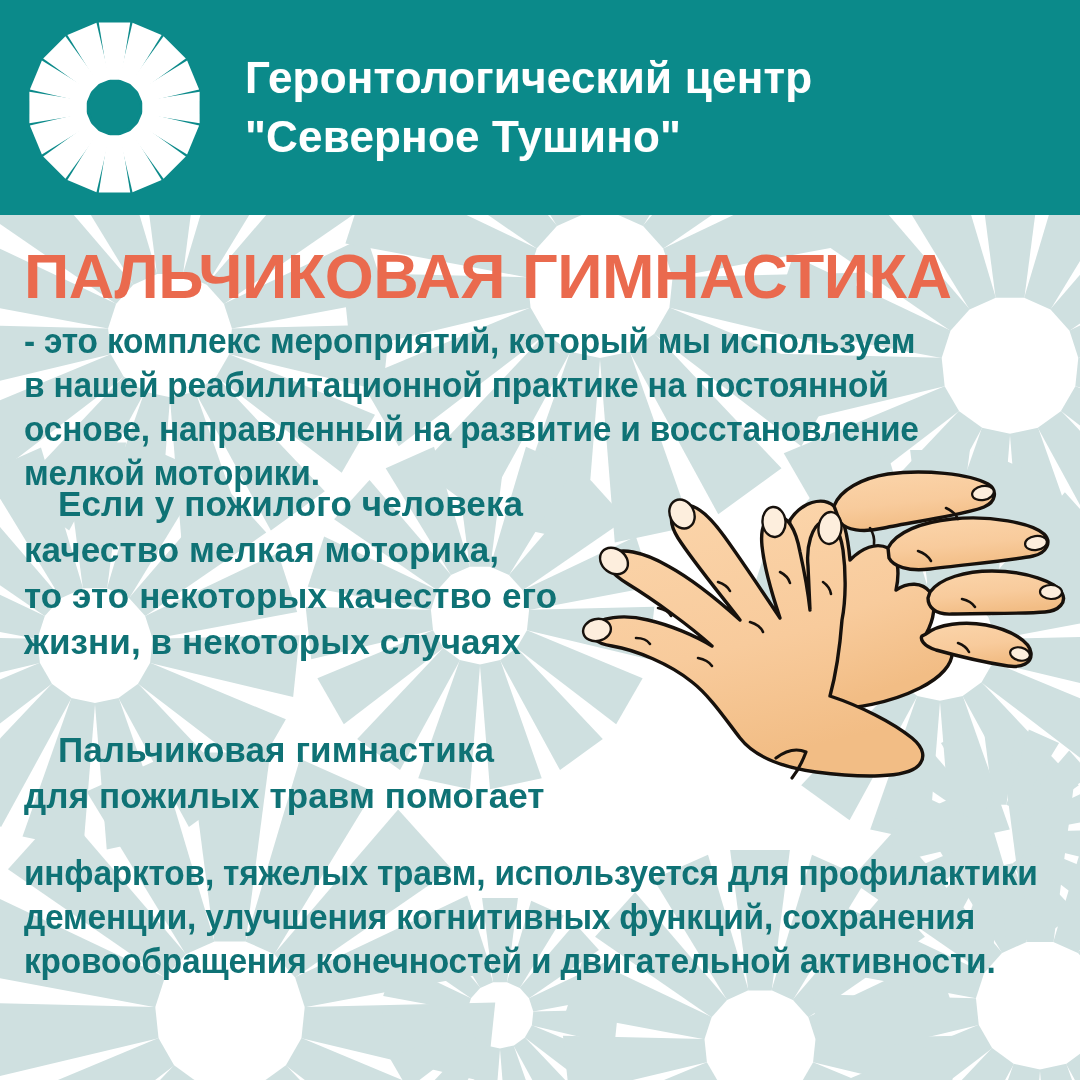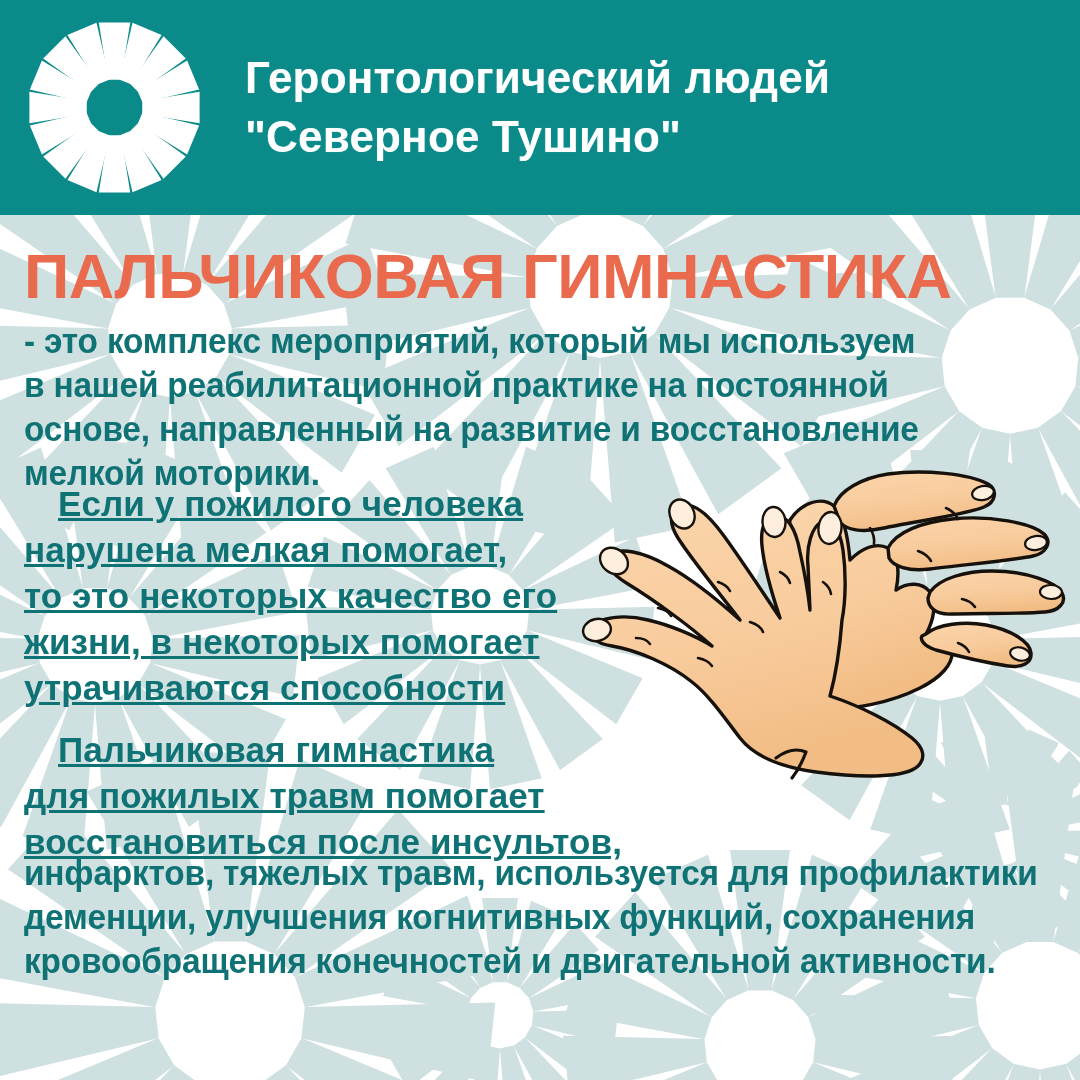--- a/index.html
+++ b/index.html
@@ -81,21 +81,20 @@
     line-height:44px;
     letter-spacing:-0.2px;
     transform:scaleX(.955);
     transform-origin:left top;
   }
   
   .wide{
     font-size:35px;
     line-height:46px;
     letter-spacing:0.1px;
-    text-decoration:underline;
   }
   .p1{left:24px;top:104px;width:1030px;}
   .p2{left:24px;top:266px;width:560px;}
   .p3{left:24px;top:512px;width:560px;}
   .p4{left:24px;top:636px;width:1040px;}
 
   .para .ln{display:block;white-space:nowrap;}
   .indent{padding-left:34px;}
 
   
@@ -705,47 +704,45 @@
           <g transform="rotate(315)">
               <polygon points="-7,-30 7,-30 17,-92 -17,-92"></polygon>
             </g>
           <g transform="rotate(337.5)">
               <polygon points="-7,-30 7,-30 17,-92 -17,-92"></polygon>
             </g>
         </g>
         <circle cx="0" cy="0" r="27" fill="#0b8a8a"></circle>
       </svg>
     </div>
-    <div class="org-title">Геронтологический людей
+    <div class="org-title">Геронтологический центр
 "Северное Тушино"</div>
   </div>
 
   <div class="content">
 
     <div class="headline">ПАЛЬЧИКОВАЯ ГИМНАСТИКА</div>
 
     <div class="para cond p1">
       <span class="ln">- это комплекс мероприятий, который мы используем</span>
       <span class="ln">в нашей реабилитационной практике на постоянной</span>
       <span class="ln">основе, направленный на развитие и восстановление</span>
       <span class="ln">мелкой моторики.</span>
     </div>
 
     <div class="para wide p2">
       <span class="ln indent">Если у пожилого человека</span>
-      <span class="ln">нарушена мелкая помогает,</span>
+      <span class="ln">качество мелкая моторика,</span>
       <span class="ln">то это некоторых качество его</span>
-      <span class="ln">жизни, в некоторых помогает</span>
-      <span class="ln">утрачиваются способности</span>
+      <span class="ln">жизни, в некоторых случаях</span>
     </div>
 
     <div class="para wide p3">
       <span class="ln indent">Пальчиковая гимнастика</span>
       <span class="ln">для пожилых травм помогает</span>
-      <span class="ln">восстановиться после инсультов,</span>
     </div>
 
     <div class="para cond p4">
       <span class="ln">инфарктов, тяжелых травм, используется для профилактики</span>
       <span class="ln">деменции, улучшения когнитивных функций, сохранения</span>
       <span class="ln">кровообращения конечностей и двигательной активности.</span>
     </div>
 
     <div class="hands">
       <svg viewBox="0 0 530 350" xmlns="http://www.w3.org/2000/svg">

